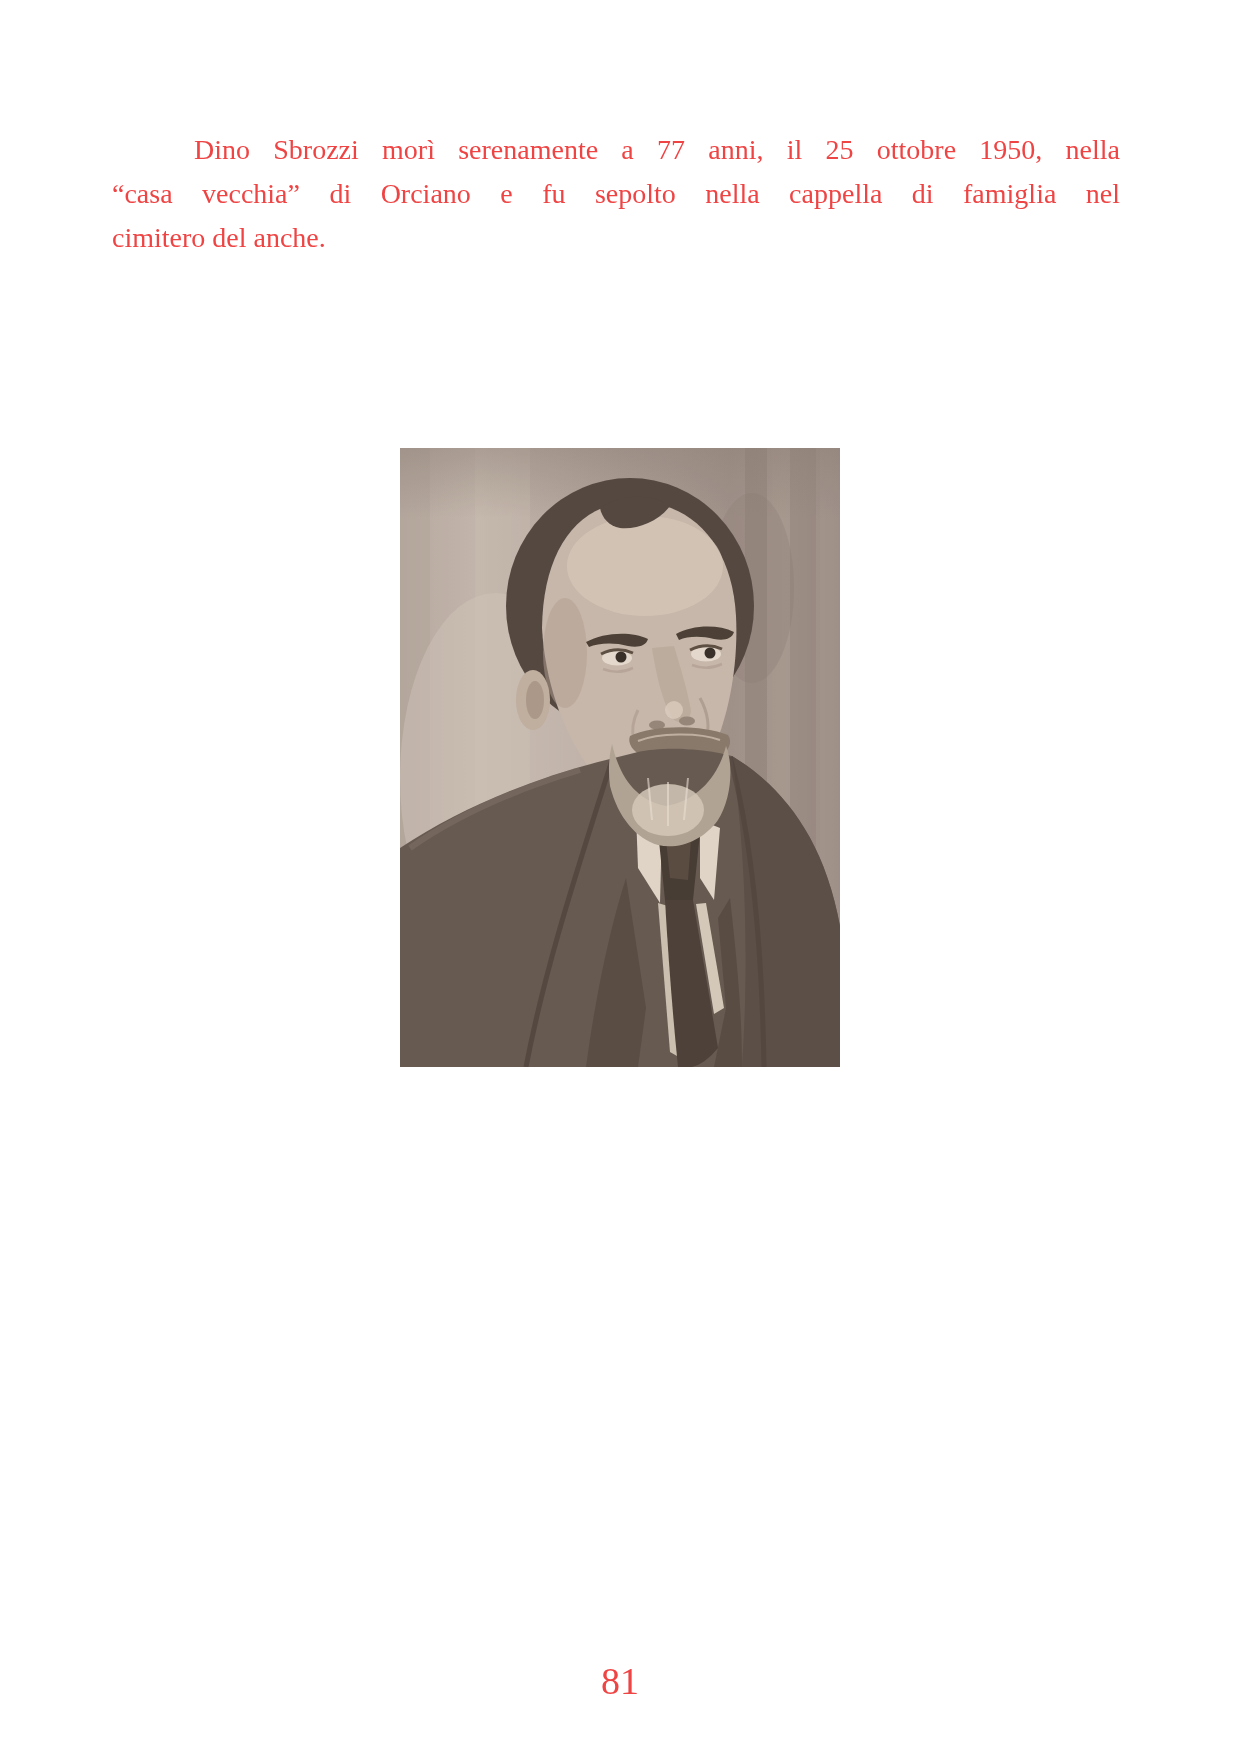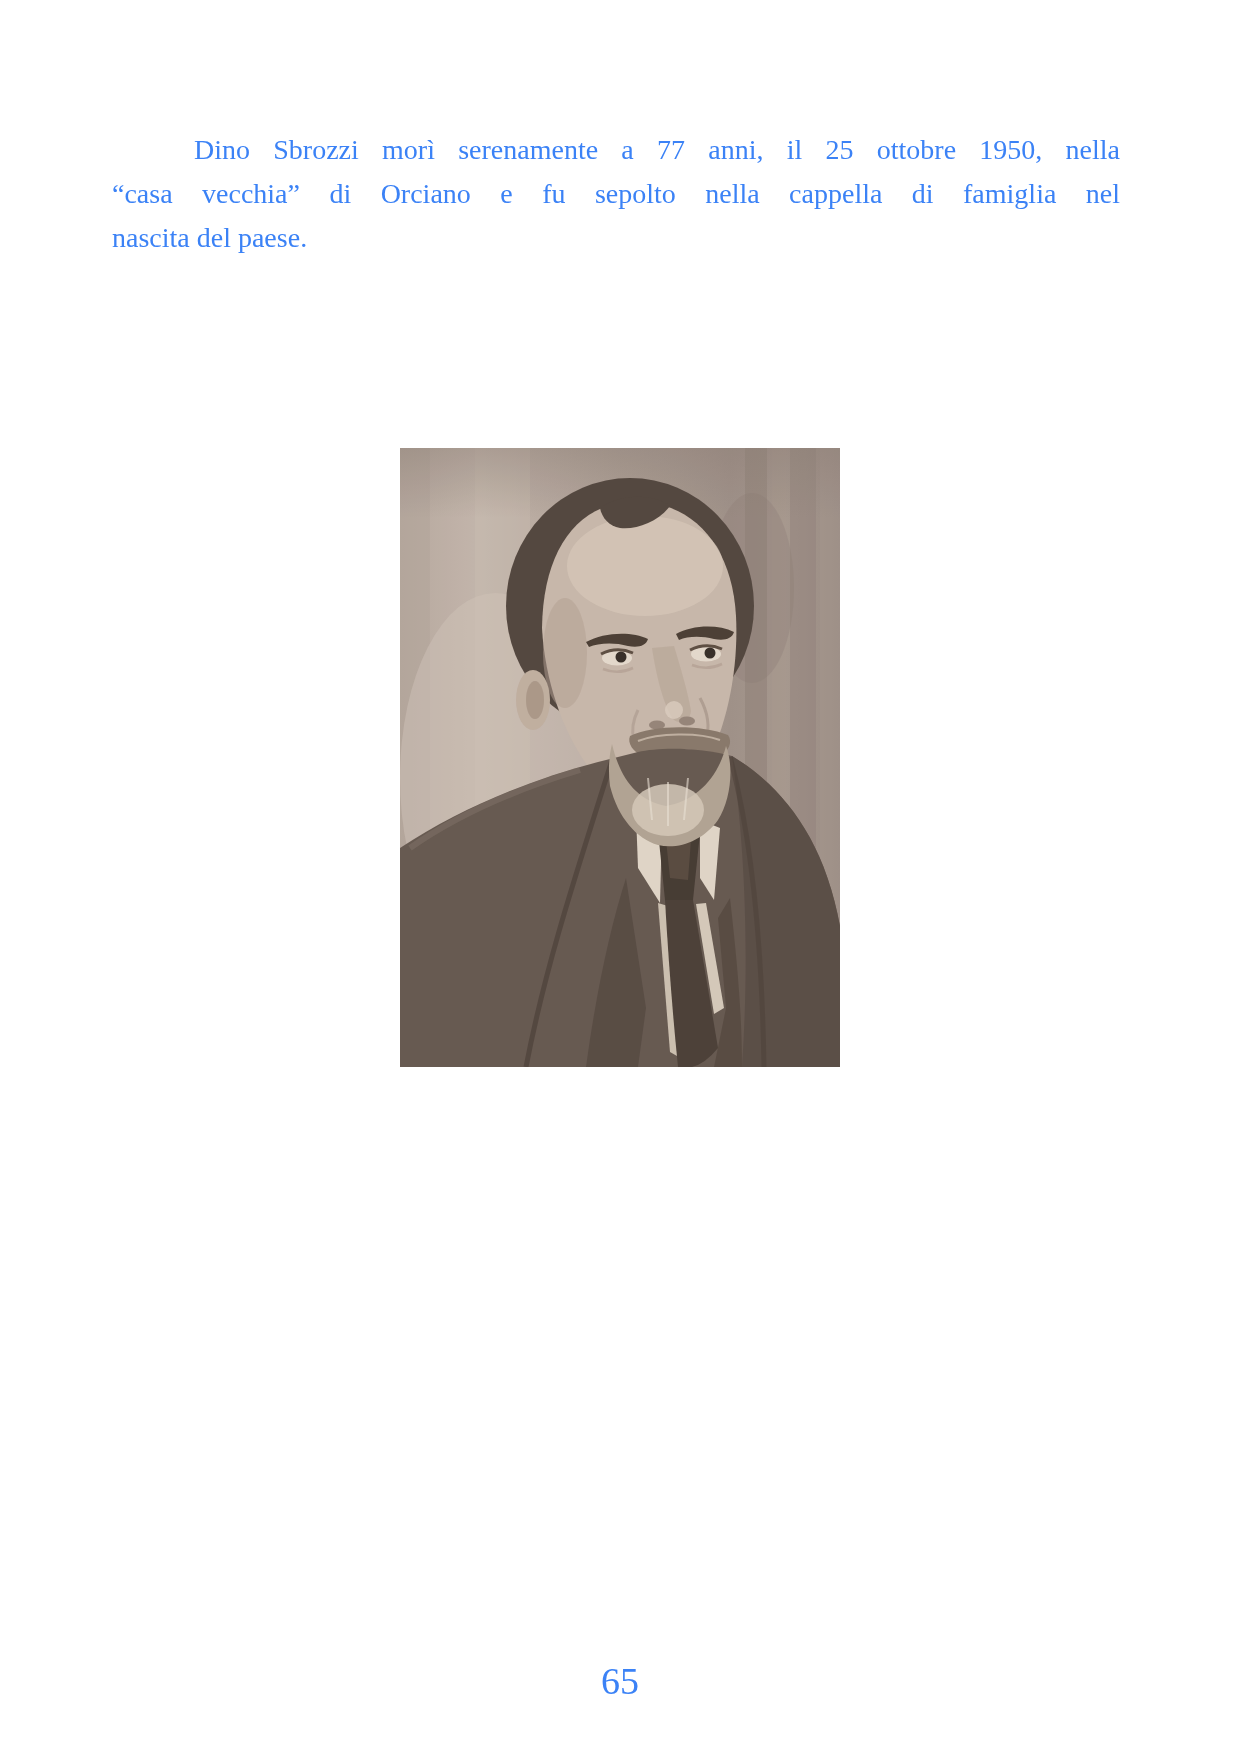--- a/index.html
+++ b/index.html
@@ -5,21 +5,21 @@
   * { margin: 0; padding: 0; box-sizing: border-box; }
   html, body { background: #ffffff; }
   .page {
     position: relative;
     width: 1240px;
     height: 1754px;
     margin: 0 auto;
     background: #ffffff;
     overflow: hidden;
     font-family: "Liberation Serif", "DejaVu Serif", serif;
-    color: #3b82f6;
+    color: #ef4444;
   }
   .text-block {
     position: absolute;
     left: 112px;
     top: 128px;
     width: 1008px;
     font-size: 28px;
     line-height: 44px;
   }
   .para { margin: 0; }
@@ -54,21 +54,21 @@
 </style>
 </head>
 <body>
 
 <div class="page">
 
   <div class="text-block">
     <p class="para">
       <span class="line indent">Dino Sbrozzi morì serenamente a 77 anni, il 25 ottobre 1950, nella</span>
       <span class="line">“casa vecchia” di Orciano e fu sepolto nella cappella di famiglia nel</span>
-      <span class="line last">nascita del paese.</span>
+      <span class="line last">cimitero del anche.</span>
     </p>
   </div>
 
   <figure class="photo-figure">
     <svg viewBox="0 0 440 619" preserveAspectRatio="none" role="img" aria-label="Sepia-toned portrait photograph of an elderly balding man with a gray mustache and goatee, wearing a dark suit, white shirt and dark tie, in front of a draped curtain backdrop.">
       <defs>
         <linearGradient id="bgGrad" x1="0" y1="0" x2="1" y2="0">
           <stop offset="0" stop-color="#b9aaa1"></stop>
           <stop offset="0.18" stop-color="#c6b8ae"></stop>
           <stop offset="0.30" stop-color="#bdaea5"></stop>
@@ -155,15 +155,15 @@
       <path d="M 212 296 C 220 330 236 352 266 358 C 296 353 318 330 326 298
                C 334 318 331 352 318 372 C 303 393 278 402 258 397
                C 237 391 218 370 210 338 C 208 322 209 308 212 296 Z" fill="#b4a595"></path>
       <ellipse cx="268" cy="362" rx="36" ry="26" fill="#d8cbbc" opacity="0.85"></ellipse>
       <path d="M 248 330 L 252 372 M 268 334 L 268 378 M 288 330 L 284 372" stroke="#efe5d8" stroke-width="2" opacity="0.6" fill="none"></path>
 
       <rect x="0" y="0" width="440" height="619" fill="#8f8078" opacity="0.05"></rect>
     </svg>
   </figure>
 
-  <div class="page-number">65</div>
+  <div class="page-number">81</div>
 
 </div>
 
 </body></html>

